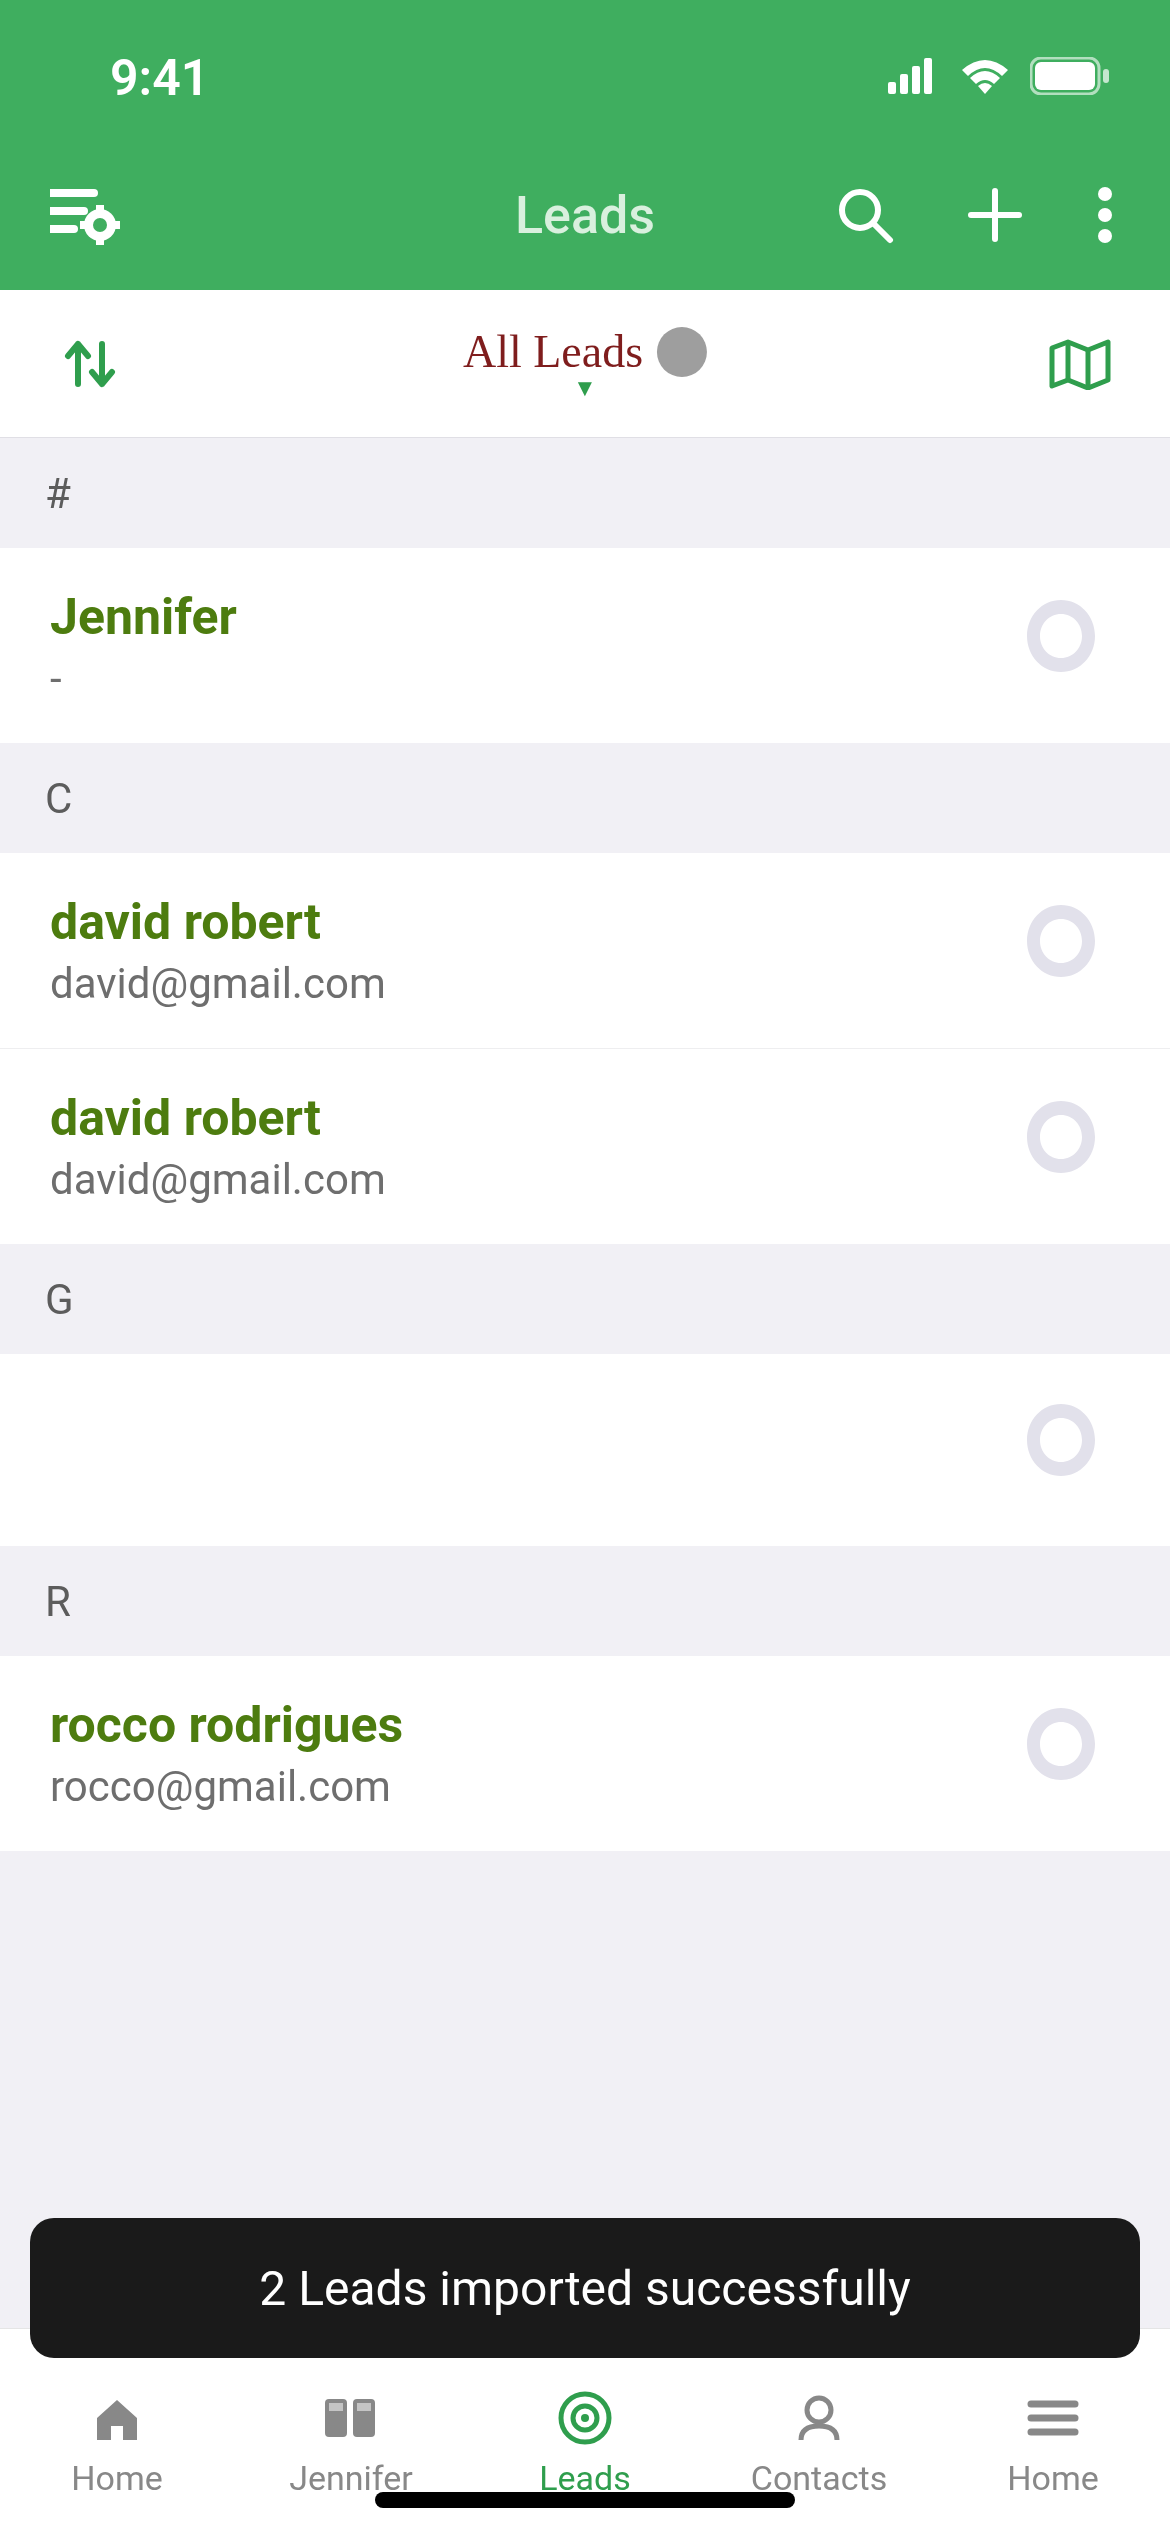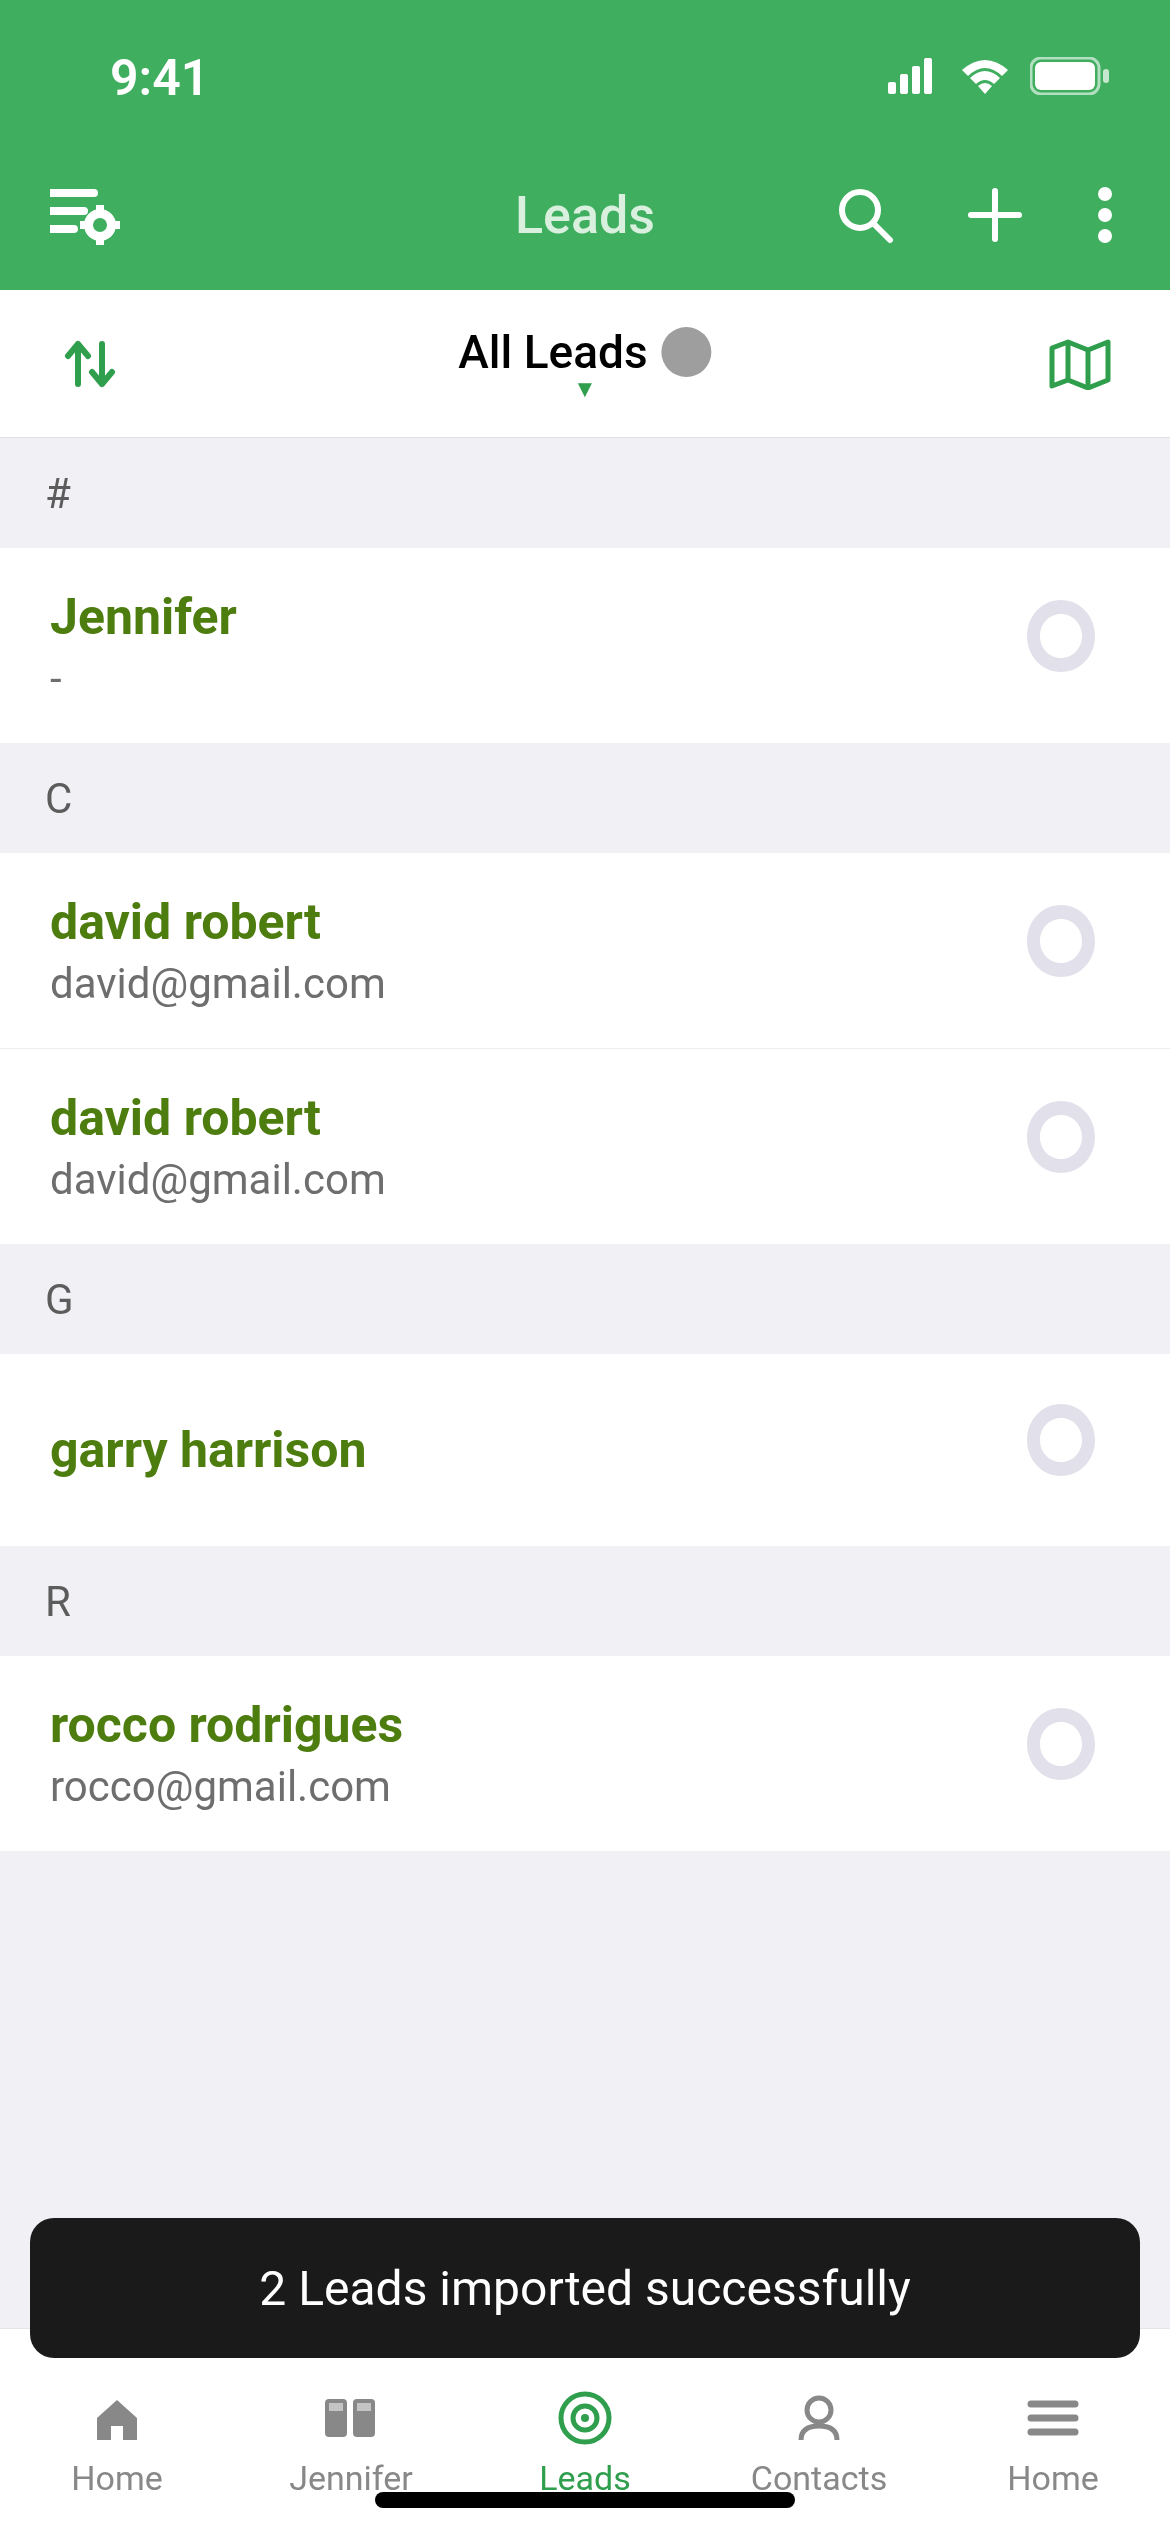--- a/index.html
+++ b/index.html
@@ -75,23 +75,24 @@
       position: absolute;
       left: 50%;
       transform: translateX(-50%);
     }
     .filter-label-row {
       display: flex;
       align-items: center;
       gap: 8px;
     }
     .filter-label {
-      color: #000000;
+      color: #7f1d1d;
       font-size: 46px;
       font-weight: 500;
+      font-family: Liberation Serif, serif;
     }
     .filter-dot {
       width: 50px;
       height: 50px;
       border-radius: 50%;
       background: #9e9e9e;
       margin-left: 6px;
     }
     .filter-dropdown-arrow {
       color: #2f9e4d;
@@ -326,21 +327,20 @@
         </div>
         <div><svg class="avatar" viewBox="0 0 108 108">
             <path d="M54 10 C73 10 88 26 88 46 C88 66 73 82 54 82 C35 82 20 66 20 46 C20 26 35 10 54 10 Z M54 24 C42 24 33 34 33 46 C33 58 42 68 54 68 C66 68 75 58 75 46 C75 34 66 24 54 24 Z" fill="#e2e1eb"></path>
           </svg></div>
       </div>
     </div>
     <div class="section-header">G</div>
     <div class="list-group">
       <div class="list-item">
         <div class="list-item-text">
-          <div class="list-item-name">garry harrison</div>
         </div>
         <div><svg class="avatar" viewBox="0 0 108 108">
             <path d="M54 10 C73 10 88 26 88 46 C88 66 73 82 54 82 C35 82 20 66 20 46 C20 26 35 10 54 10 Z M54 24 C42 24 33 34 33 46 C33 58 42 68 54 68 C66 68 75 58 75 46 C75 34 66 24 54 24 Z" fill="#e2e1eb"></path>
           </svg></div>
       </div>
     </div>
     <div class="section-header">R</div>
     <div class="list-group">
       <div class="list-item">
         <div class="list-item-text">

